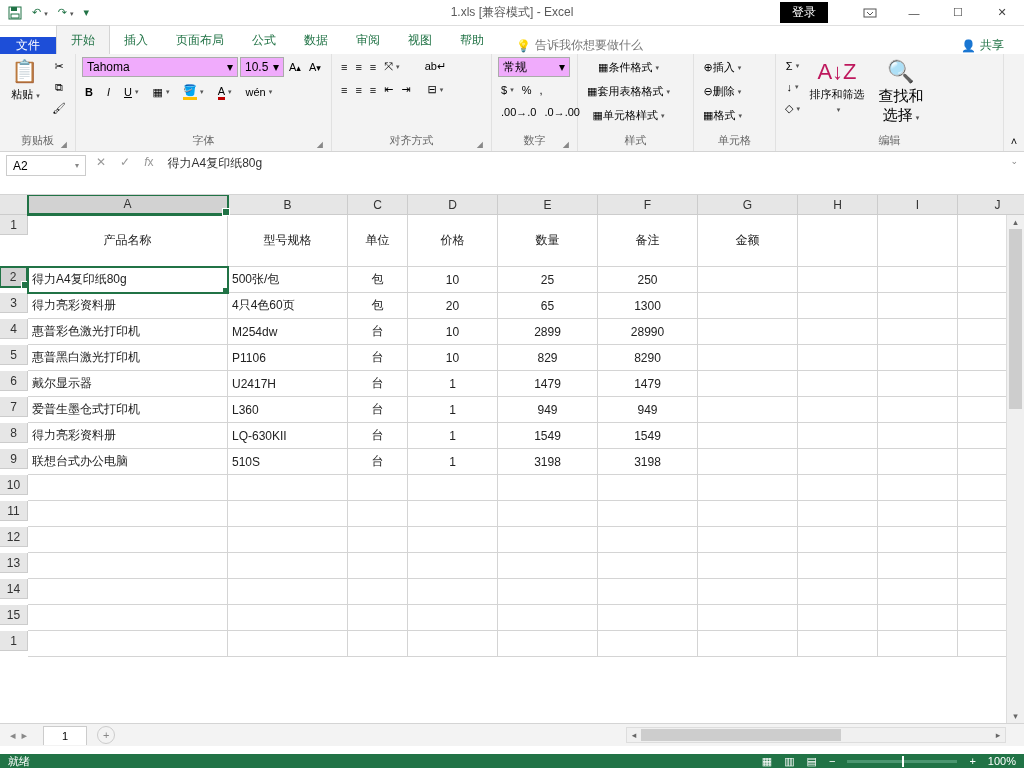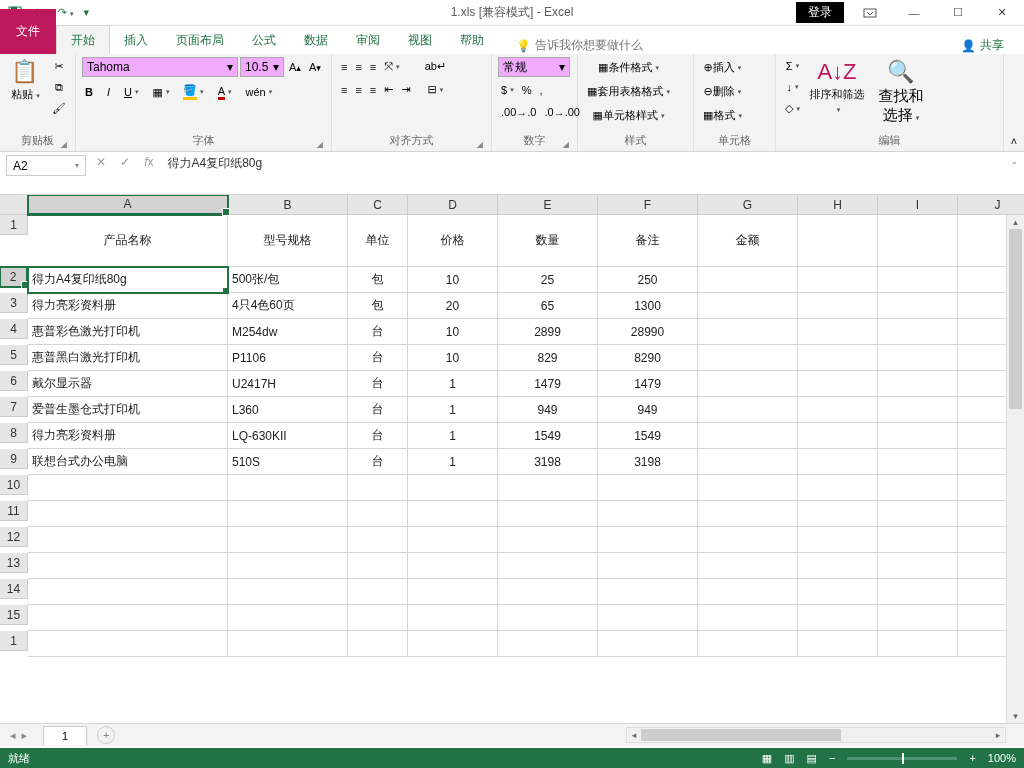--- a/index.html
+++ b/index.html
@@ -4,27 +4,27 @@
 <style>
 * { box-sizing: border-box; margin: 0; padding: 0; font-family: "Microsoft YaHei", Tahoma, sans-serif; }
 body { width: 1024px; height: 768px; background: #fff; overflow: hidden; position: relative; }
 
 
 .titlebar { height: 26px; background: #fff; display: flex; align-items: center; font-size: 11px; color: #444; border-bottom: 1px solid #e0e0e0; }
 .titlebar .qat { display: flex; gap: 10px; padding-left: 8px; align-items: center; }
 .titlebar .qat span { color: #217346; }
 .titlebar .title { position: absolute; left: 50%; transform: translateX(-50%); color: #5a5a5a; font-size: 12px; }
 .titlebar .right { margin-left: auto; display: flex; align-items: center; }
-.titlebar .login { background: #000; color: #fff; padding: 2px 12px; font-size: 12px; margin-right: 4px; }
+.titlebar .login { background: #000; color: #fff; padding: 2px 12px; font-size: 12px; margin-right: 20px; }
 .titlebar .winbtn { width: 44px; height: 26px; display: flex; align-items: center; justify-content: center; color: #444; font-size: 11px; }
 
 
 .tabs { height: 28px; background: #fff; display: flex; align-items: flex-end; font-size: 12px; }
 .tab { padding: 6px 14px 5px; color: #217346; cursor: pointer; }
-.tab.file { background: #be185d; color: #fff; padding: 14px 16px; }
+.tab.file { background: #1d4ed8; color: #fff; padding: 0 16px; }
 .tab.active { background: #f3f3f3; border: 1px solid #d4d4d4; border-bottom: none; color: #217346; }
 .tabs .tell { margin-left: 18px; color: #777; display: flex; align-items: center; gap: 4px; }
 .tabs .share { margin-left: auto; margin-right: 20px; color: #217346; display: flex; align-items: center; gap: 4px; }
 
 
 .ribbon { height: 98px; background: #f3f3f3; border-bottom: 1px solid #d4d4d4; display: flex; font-size: 11px; }
 .group { border-right: 1px solid #e1e1e1; display: flex; flex-direction: column; padding: 3px 6px 0; position: relative; }
 .group .body { flex: 1; display: flex; gap: 4px; align-items: flex-start; }
 .group .label { text-align: center; color: #666; padding: 2px 0 3px; font-size: 11px; position: relative; }
 .group .label .dlg { position: absolute; right: 2px; bottom: 2px; font-size: 8px; color: #888; }
@@ -61,21 +61,21 @@
 
 .sheettabs { position: absolute; bottom: 22px; left: 0; right: 0; height: 23px; background: #f3f3f3; border-top: 1px solid #d4d4d4; display: flex; align-items: center; font-size: 11px; }
 .sheettabs .nav { padding: 0 10px; color: #888; display: flex; gap: 6px; }
 .sheettab { background: #fff; border: 1px solid #ccc; border-bottom: none; padding: 3px 18px; margin-left: 6px; }
 .sheettabs .add { margin-left: 10px; width: 18px; height: 18px; border: 1px solid #ccc; border-radius: 50%; display: flex; align-items: center; justify-content: center; color: #888; }
 .hscroll { margin-left: auto; width: 380px; height: 16px; background: #f0f0f0; border: 1px solid #ddd; position: relative; margin-right: 18px; }
 .hscroll .thumb { position: absolute; top: 1px; bottom: 1px; left: 14px; width: 200px; background: #cdcdcd; }
 .hscroll .arr { position: absolute; top: 0; bottom: 0; width: 14px; display: flex; align-items: center; justify-content: center; font-size: 9px; color: #666; }
 
 
-.statusbar { position: absolute; bottom: 0; left: 0; right: 0; height: 20px; background: #217346; color: #fff; display: flex; align-items: center; font-size: 11px; padding: 0 8px; }
+.statusbar { position: absolute; bottom: 0; left: 0; right: 0; height: 14px; background: #217346; color: #fff; display: flex; align-items: center; font-size: 11px; padding: 0 8px; }
 .statusbar .views { margin-left: auto; display: flex; gap: 12px; align-items: center; }
 .statusbar .slider { width: 110px; height: 3px; background: #4b9670; position: relative; }
 .statusbar .slider::before { content: ""; position: absolute; left: 50%; top: -4px; width: 2px; height: 11px; background: #fff; }
 svg { display: block; }
 </style>
 </head>
 <body>
 
 <div class="titlebar">
   <div class="qat">

